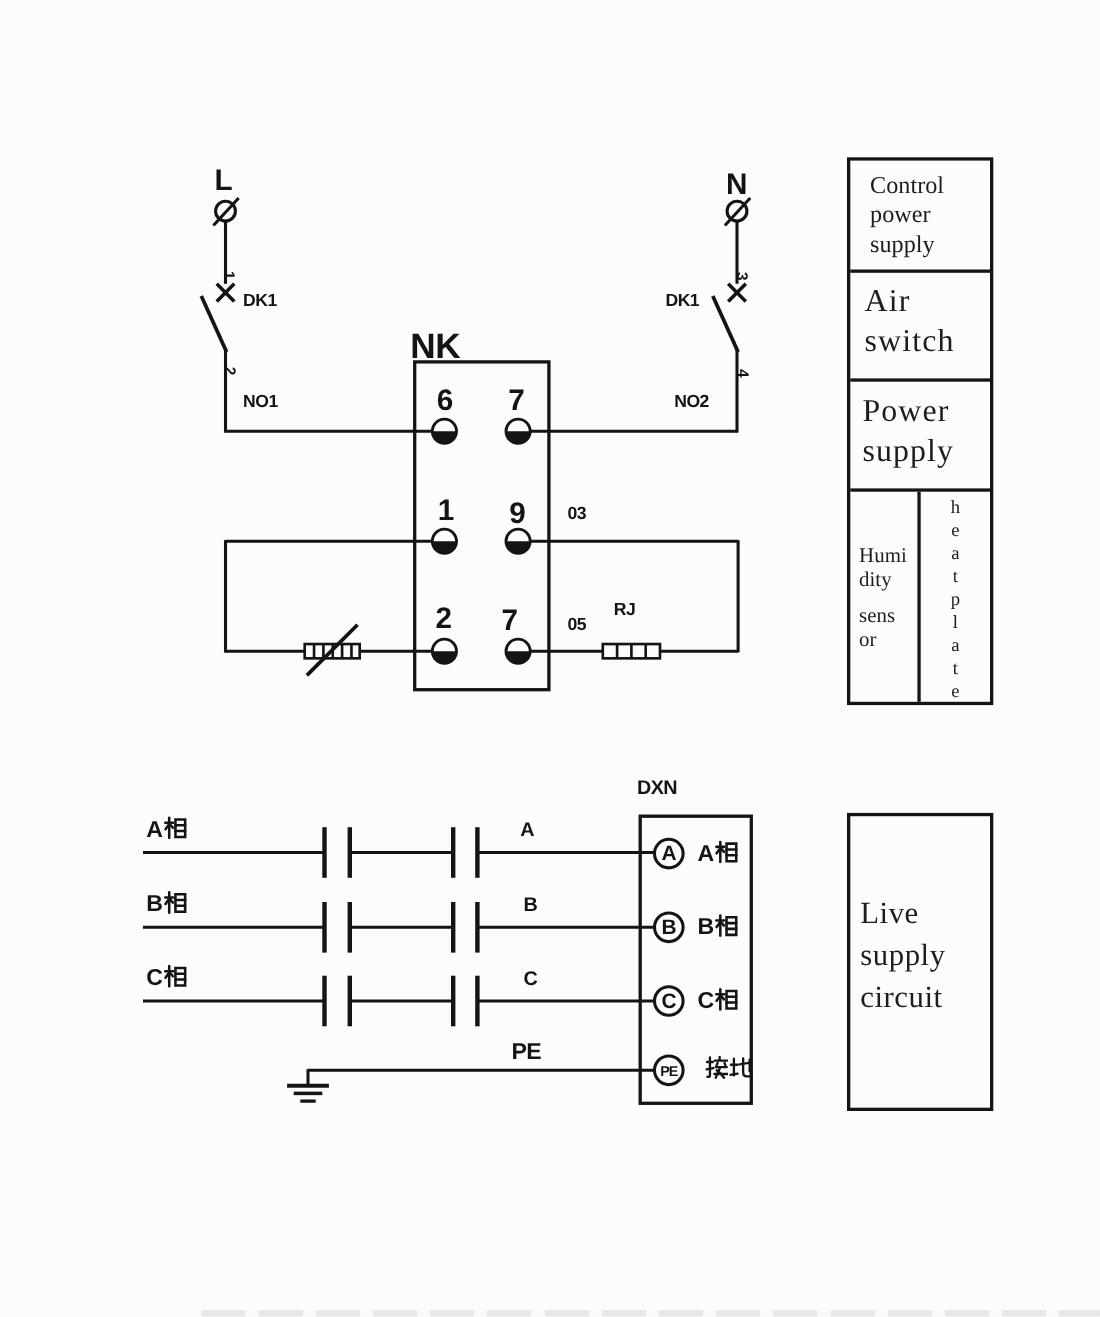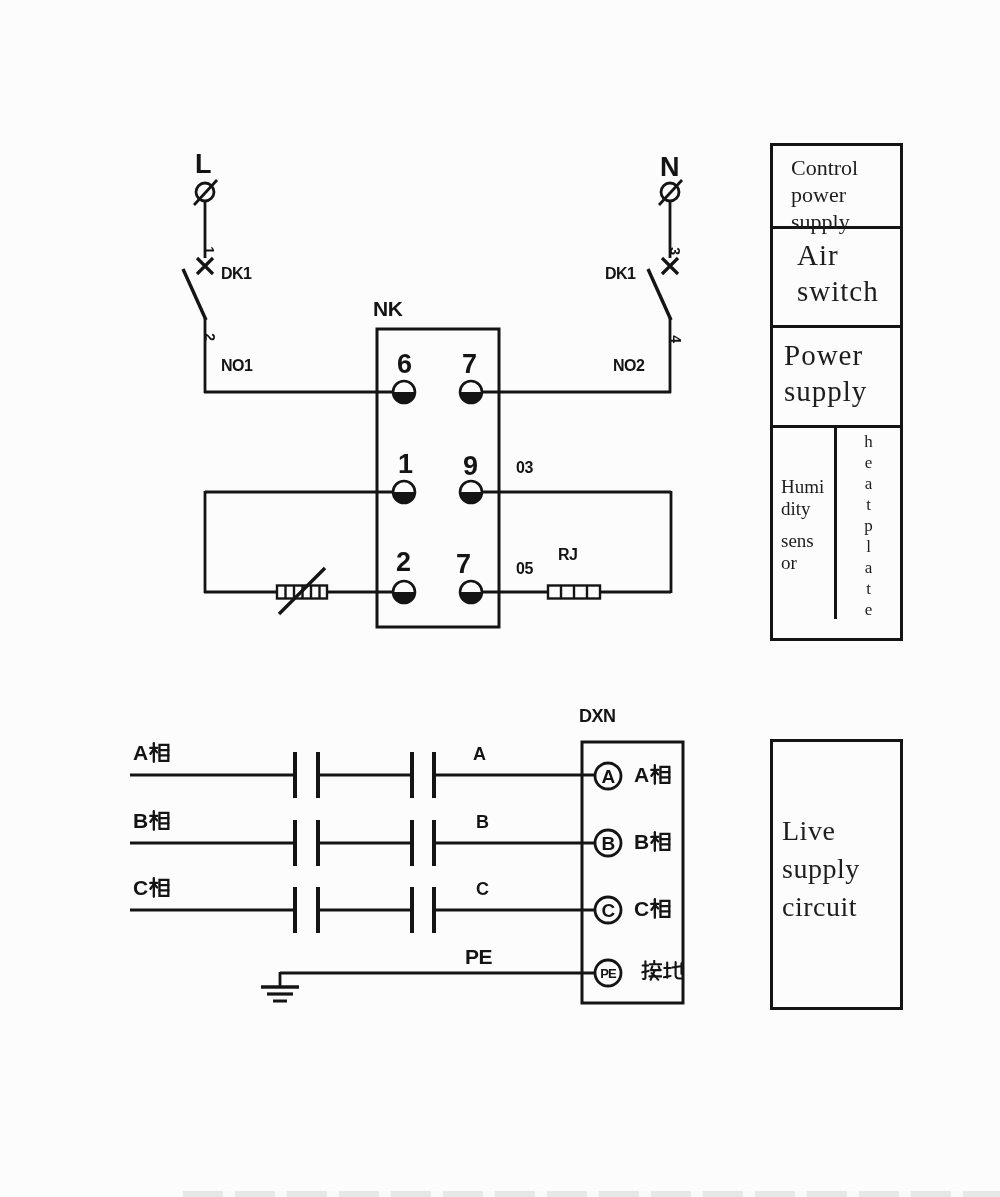--- a/index.html
+++ b/index.html
@@ -5,37 +5,37 @@
   html,body{margin:0;padding:0;background:#ffffff;}
   body{width:1000px;height:1197px;position:relative;overflow:hidden;
        font-family:"Liberation Sans",sans-serif;}
   .stage{position:absolute;inset:0;background:#fcfcfc;}
   svg.wires{position:absolute;left:0;top:0;}
 
   
   .dl{position:absolute;font-weight:700;color:#141414;line-height:1;
       white-space:nowrap;font-family:"Liberation Sans",sans-serif;
       letter-spacing:-0.5px;}
-  .f27{font-size:27px}.f25{font-size:16px}.f24{font-size:21px}
+  .f27{font-size:27px}.f25{font-size:16px}.f24{font-size:32px}
   .f22{font-size:18px}.f21{font-size:21px}.f19{font-size:19px}
   .f14{font-size:14px}.f13{font-size:13px;letter-spacing:-1px;}
   .rot{transform:rotate(90deg);transform-origin:center;}
   .term-letter{width:26px;text-align:center;}
 
   .cjk{width:1em;height:1em;display:inline-block;vertical-align:-0.12em;margin-left:1px;}
 
   
   .panel{position:absolute;border:3px solid #141414;box-sizing:border-box;
          background:#fcfcfc;color:#1d1d1d;
          font-family:"Liberation Serif","DejaVu Serif",serif;}
   .legend-panel{left:770px;top:143px;width:133px;height:498px;}
   .lg-sec{box-sizing:border-box;border-bottom:3px solid #141414;}
   .lg-sec:last-child{border-bottom:none;}
-  .sec1{height:83px;font-size:22px;line-height:27px;padding:8px 0 0 18px;}
-  .sec2{height:99px;font-size:29px;line-height:36px;padding:8px 0 0 24px;letter-spacing:1px;}
+  .sec1{height:102px;font-size:22px;line-height:27px;padding:8px 0 0 18px;}
+  .sec2{height:99px;font-size:29px;line-height:36px;padding:8px 0 0 13px;letter-spacing:1px;}
   .sec3{height:100px;font-size:29px;line-height:36px;padding:9px 0 0 11px;letter-spacing:1px;}
   .sec4{height:191px;display:flex;padding:0;}
   .sec4-left{width:64px;box-sizing:border-box;border-right:3px solid #141414;
              font-size:19px;line-height:22px;padding:48px 0 0 8px;}
   .sec4-left .gap{margin-top:10px;}
   .sec4-right{flex:1;font-size:17px;line-height:21px;text-align:center;padding-top:3px;}
   .live-panel{left:770px;top:739px;width:133px;height:271px;
               font-size:28px;line-height:38px;letter-spacing:0.5px;
               padding:70px 0 0 9px;}
 

